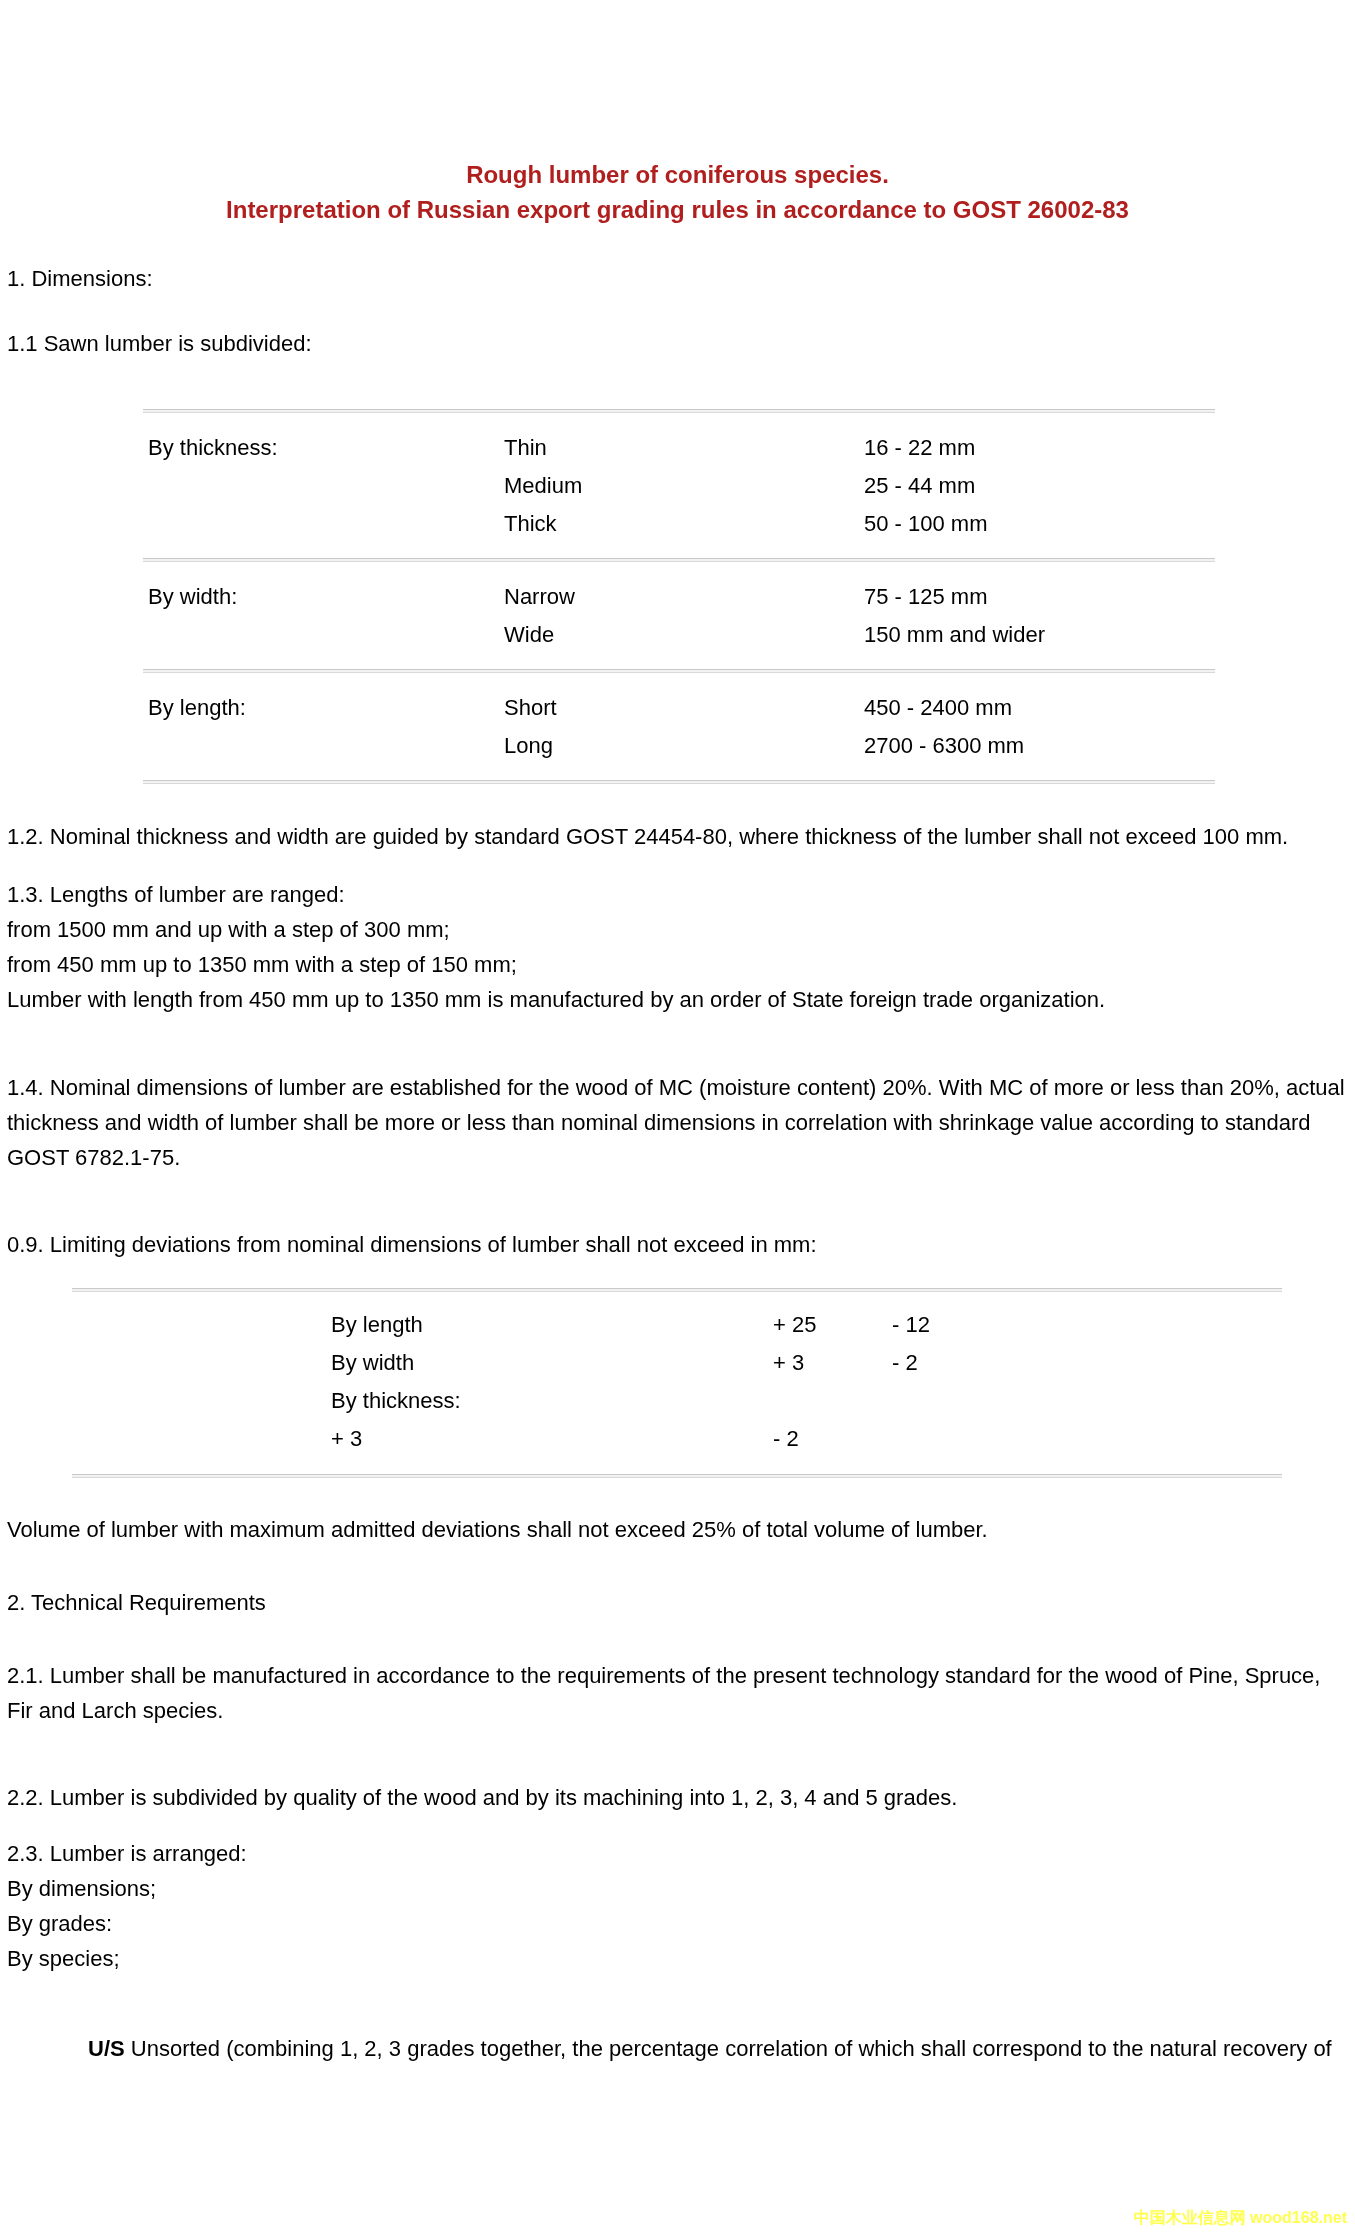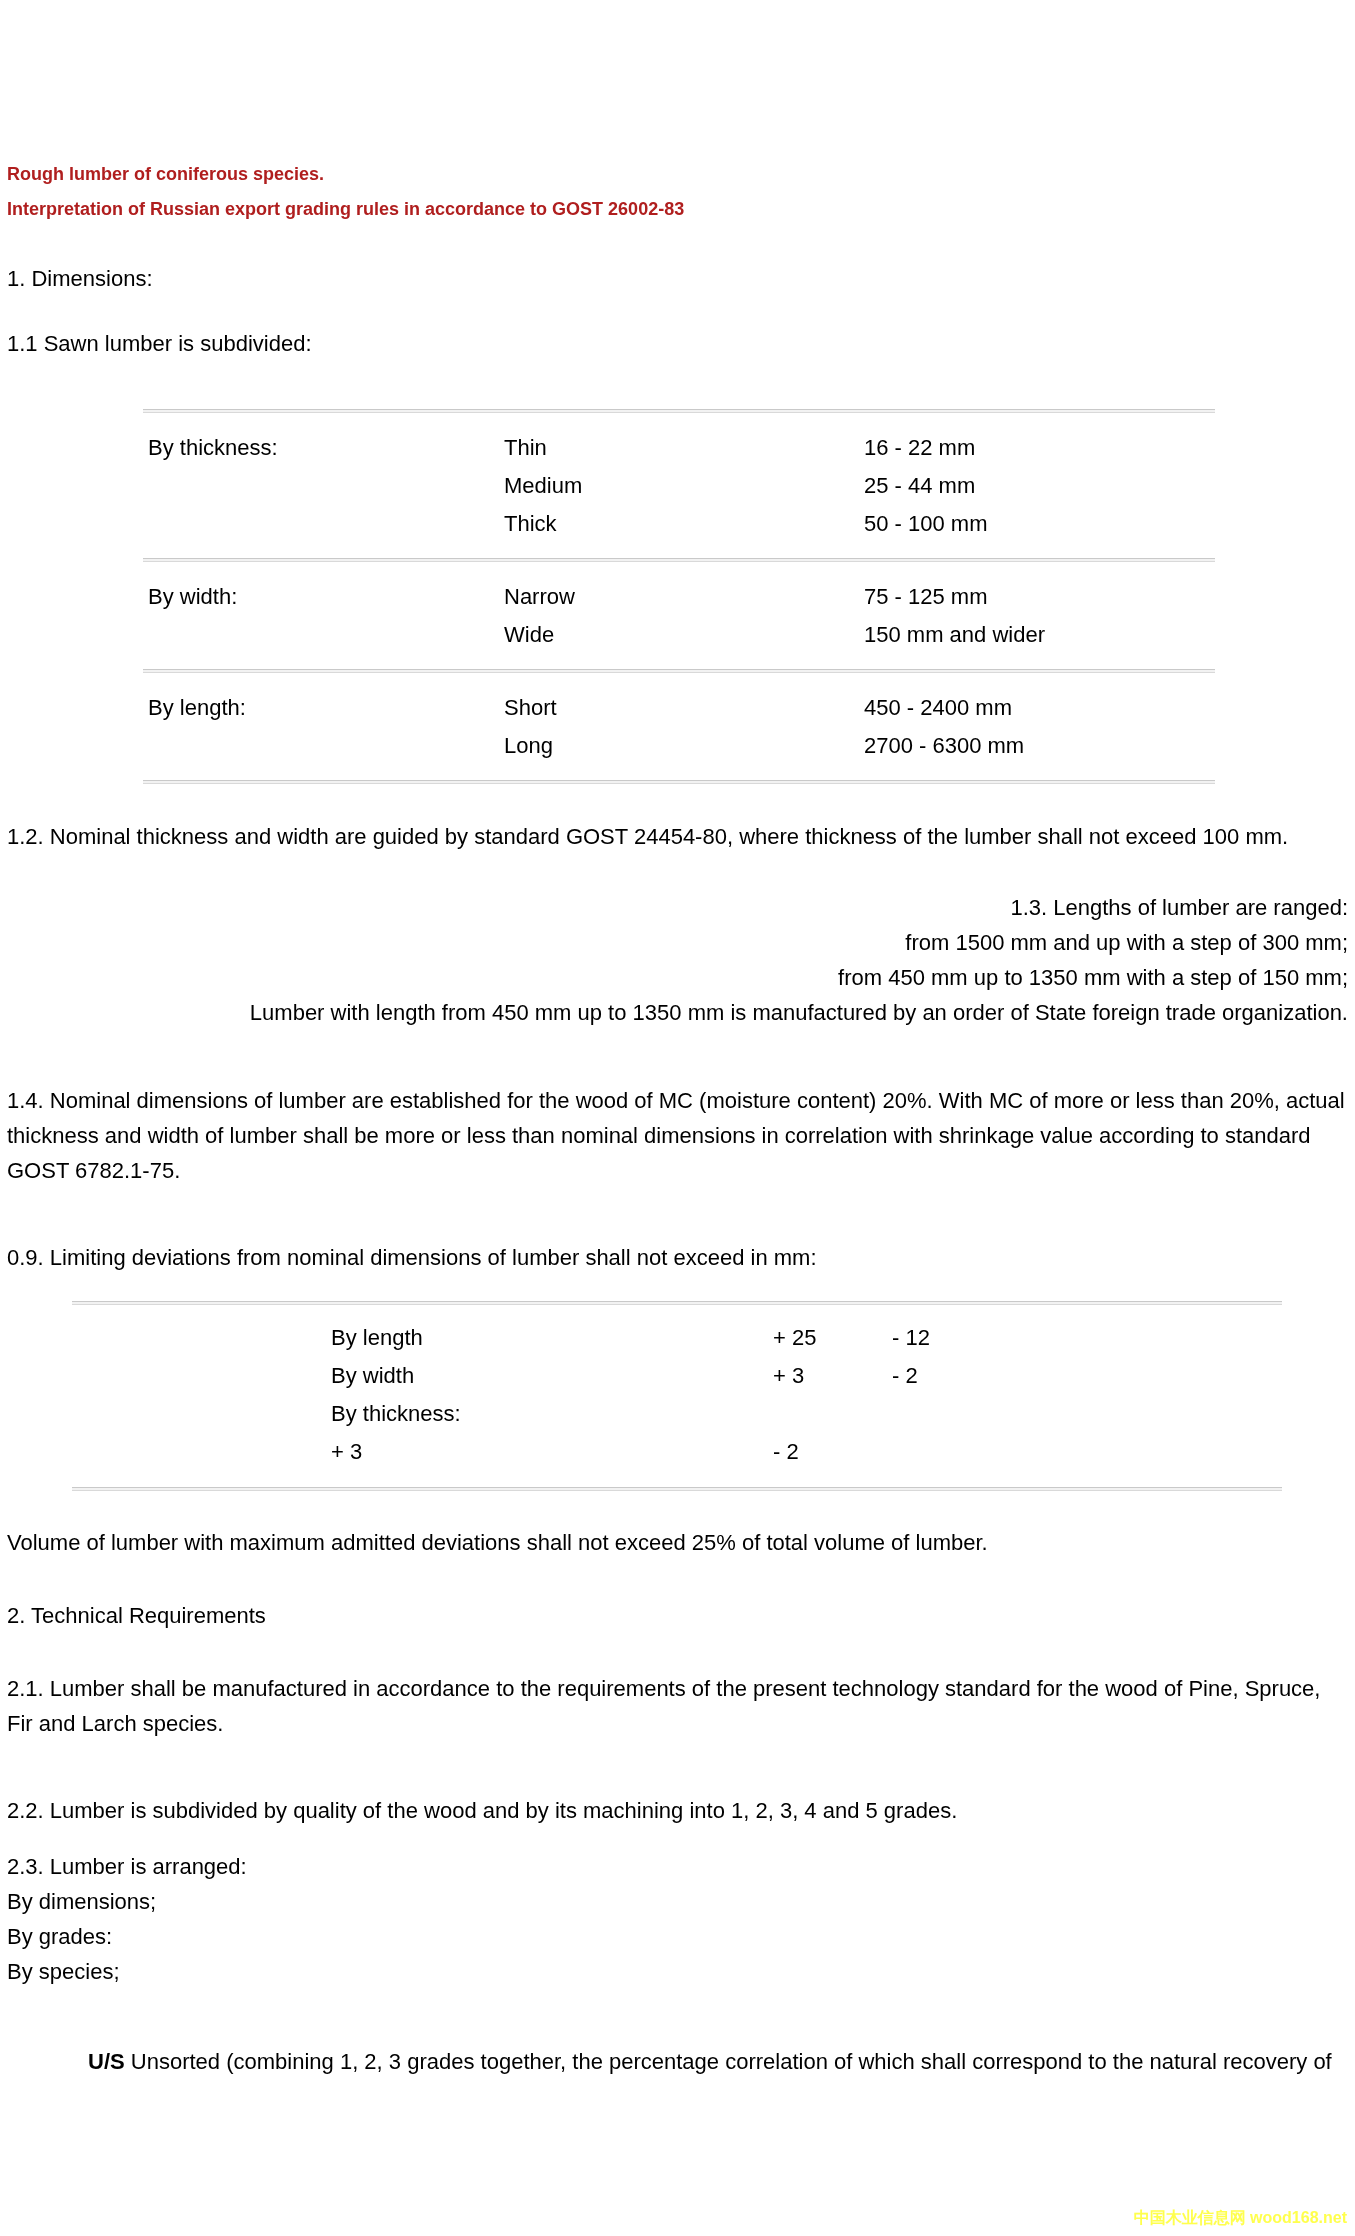--- a/index.html
+++ b/index.html
@@ -10,33 +10,33 @@
     color:#000000;
     font-family:"Liberation Sans","DejaVu Sans",sans-serif;
     font-size:22px;
     line-height:35px;
     overflow:hidden;
     position:relative;
   }
   .page{padding:157px 7px 0 7px;}
 
   .doc-title{
-    text-align:left;
+    text-align:center;
     font-weight:bold;
-    font-size:18px;
+    font-size:24px;
     line-height:35px;
     color:#b01e1e;
     margin:0 0 34px 0;
   }
 
   .para{margin:0;}
   .m-dim{margin-top:34px;}
   .m-sub{margin-top:30px;}
   .m-p12{margin-top:35px;}
-  .m-p13{margin-top:36px;text-align:right;}
+  .m-p13{margin-top:23px;}
   .m-p14{margin-top:53px;}
   .m-p15{margin-top:52px;}
   .m-vol{margin-top:34px;}
   .m-tech{margin-top:38px;}
   .m-p21{margin-top:38px;}
   .m-p22{margin-top:52px;}
   .m-p23{margin-top:21px;}
   .m-us{margin-top:55px;padding-left:81px;white-space:nowrap;}
   .bold{font-weight:bold;}
 

